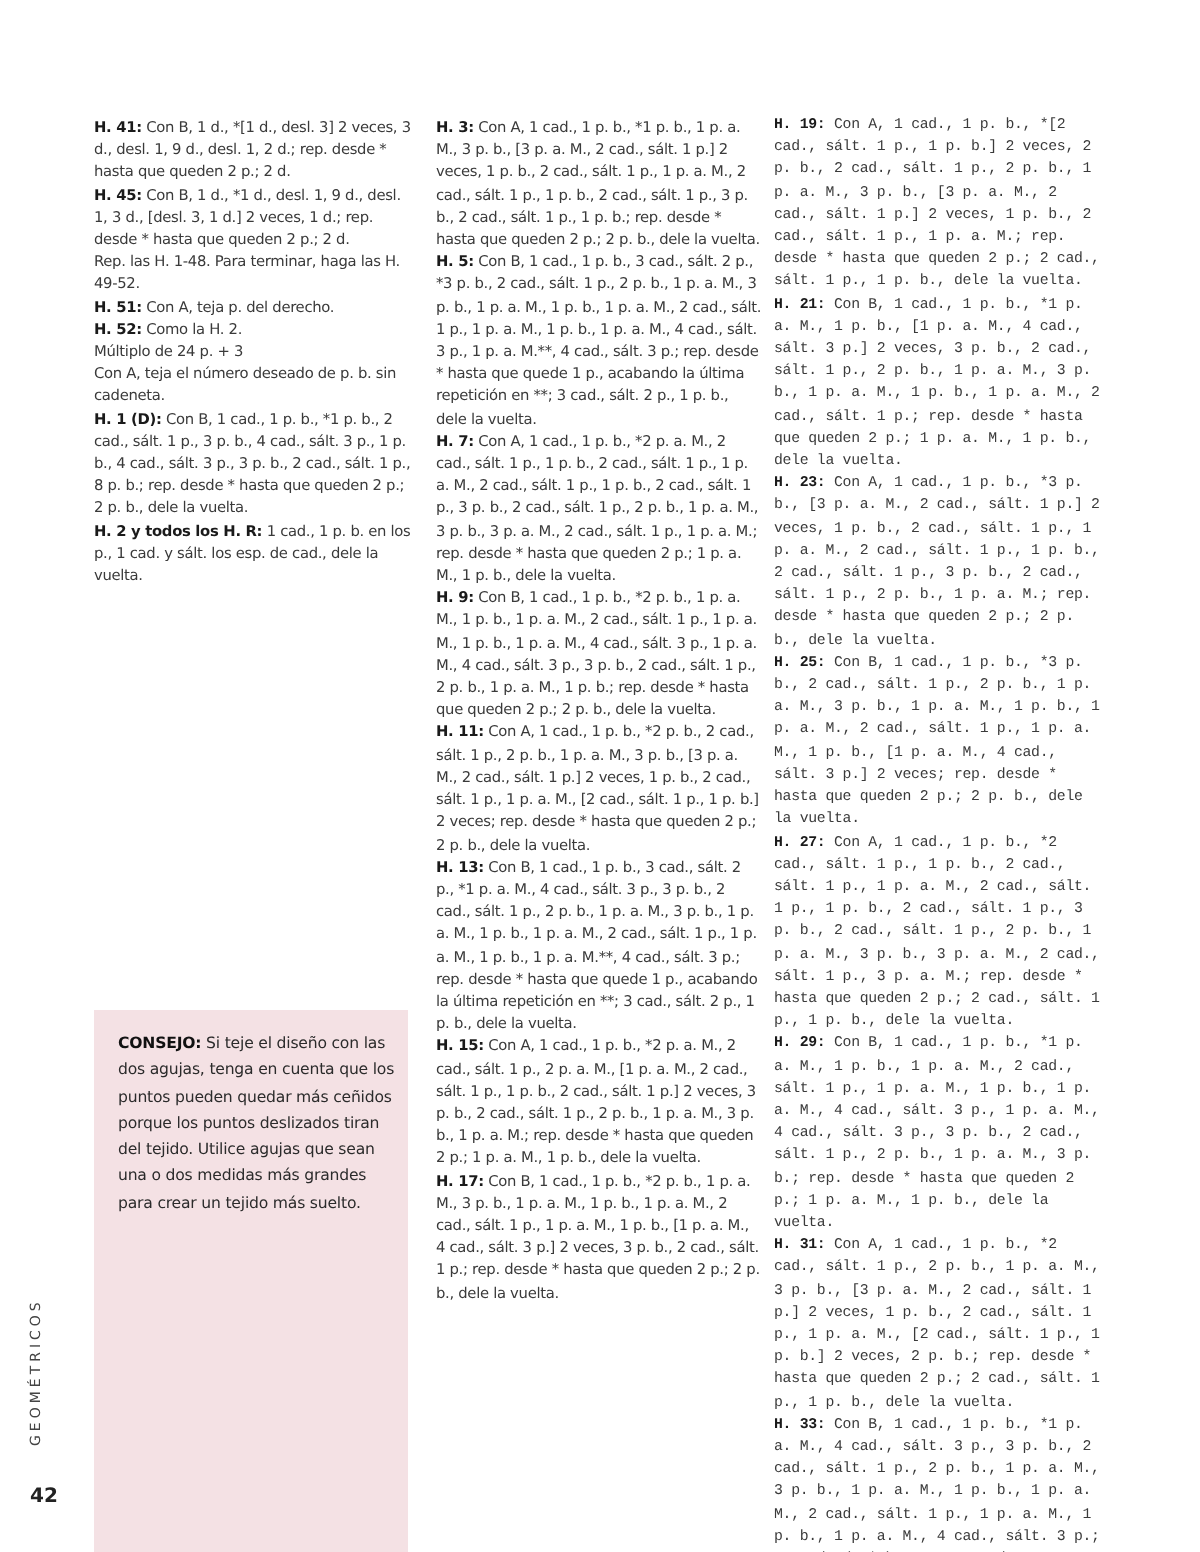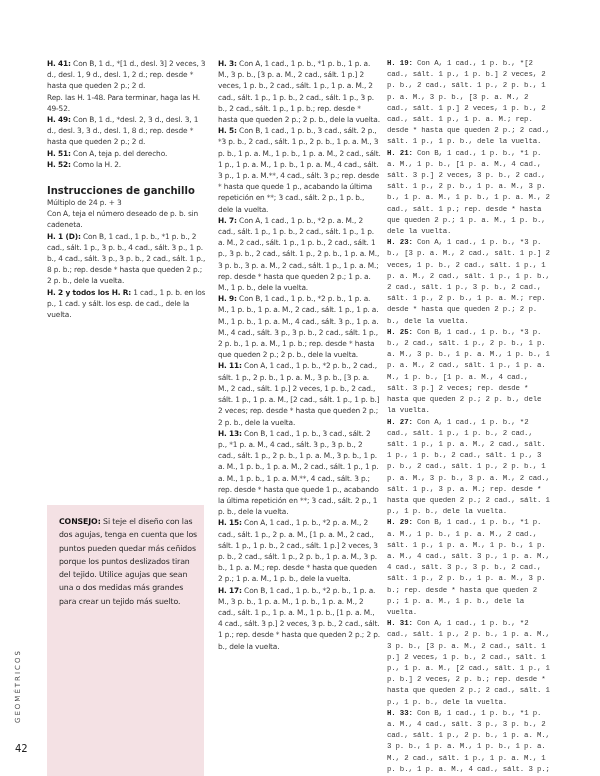--- a/index.html
+++ b/index.html
@@ -35,34 +35,33 @@
   }
   .tip-text .lbl { font-weight: bold; color: #111; }
   .side-label {
     position: absolute; left: 10px; top: 640px; width: 80px;
     transform: rotate(-90deg); transform-origin: left top;
     font-size: 7px; letter-spacing: 2px; color: #444;
     white-space: nowrap; top: 723px; left: 14px;
   }
   .page-num {
     position: absolute; left: 15px; top: 743px;
-    font-size: 10px; font-weight: normal; color: #222;
+    font-size: 10px; font-weight: bold; color: #222;
   }
 </style>
 </head>
 <body>
 
 <div class="col col-left">
   <p class="row"><span class="lbl">H. 41:</span><span> Con B, 1 d., *[1 d., desl. 3] 2 veces, 3 d., desl. 1, 9 d., desl. 1, 2 d.; rep. desde * hasta que queden 2 p.; 2 d.</span></p>
+  <p class="row"><span class="lbl">H. 45:</span><span> Con B, 1 d., *1 d., desl. 1, 9 d., desl. 1, 3 d., [desl. 3, 1 d.] 2 veces, 1 d.; rep. desde * hasta que queden 2 p.; 2 d.</span></p>
   <p class="row"><span>Rep. las H. 1-48. Para terminar, haga las H. 49-52.</span></p>
-  <p class="row"><span class="lbl">H. 49:</span><span> Con B, 1 d., *desl. 2, 3 d., desl. 3, 1 d., desl. 3, 3 d., desl. 1, 8 d.; rep. desde * hasta que queden 2 p.; 2 d.</span></p>
   <p class="row"><span class="lbl">H. 51:</span><span> Con A, teja p. del derecho.</span></p>
   <p class="row"><span class="lbl">H. 52:</span><span> Como la H. 2.</span></p>
 
-  <div class="section-title">Instrucciones de ganchillo</div>
   <p class="row">Múltiplo de 24 p. + 3</p>
   <p class="row">Con A, teja el número deseado de p. b. sin cadeneta.</p>
   <p class="row"><span class="lbl">H. 1 (D):</span><span> Con B, 1 cad., 1 p. b., *1 p. b., 2 cad., sált. 1 p., 3 p. b., 4 cad., sált. 3 p., 1 p. b., 4 cad., sált. 3 p., 3 p. b., 2 cad., sált. 1 p., 8 p. b.; rep. desde * hasta que queden 2 p.; 2 p. b., dele la vuelta.</span></p>
   <p class="row"><span class="lbl">H. 2 y todos los H. R:</span><span> 1 cad., 1 p. b. en los p., 1 cad. y sált. los esp. de cad., dele la vuelta.</span></p>
 </div>
 
 <div class="tip-box">
   <div class="tip-text"><span class="lbl">CONSEJO:</span><span> Si teje el diseño con las dos agujas, tenga en cuenta que los puntos pueden quedar más ceñidos porque los puntos deslizados tiran del tejido. Utilice agujas que sean una o dos medidas más grandes para crear un tejido más suelto.</span></div>
 </div>
 

